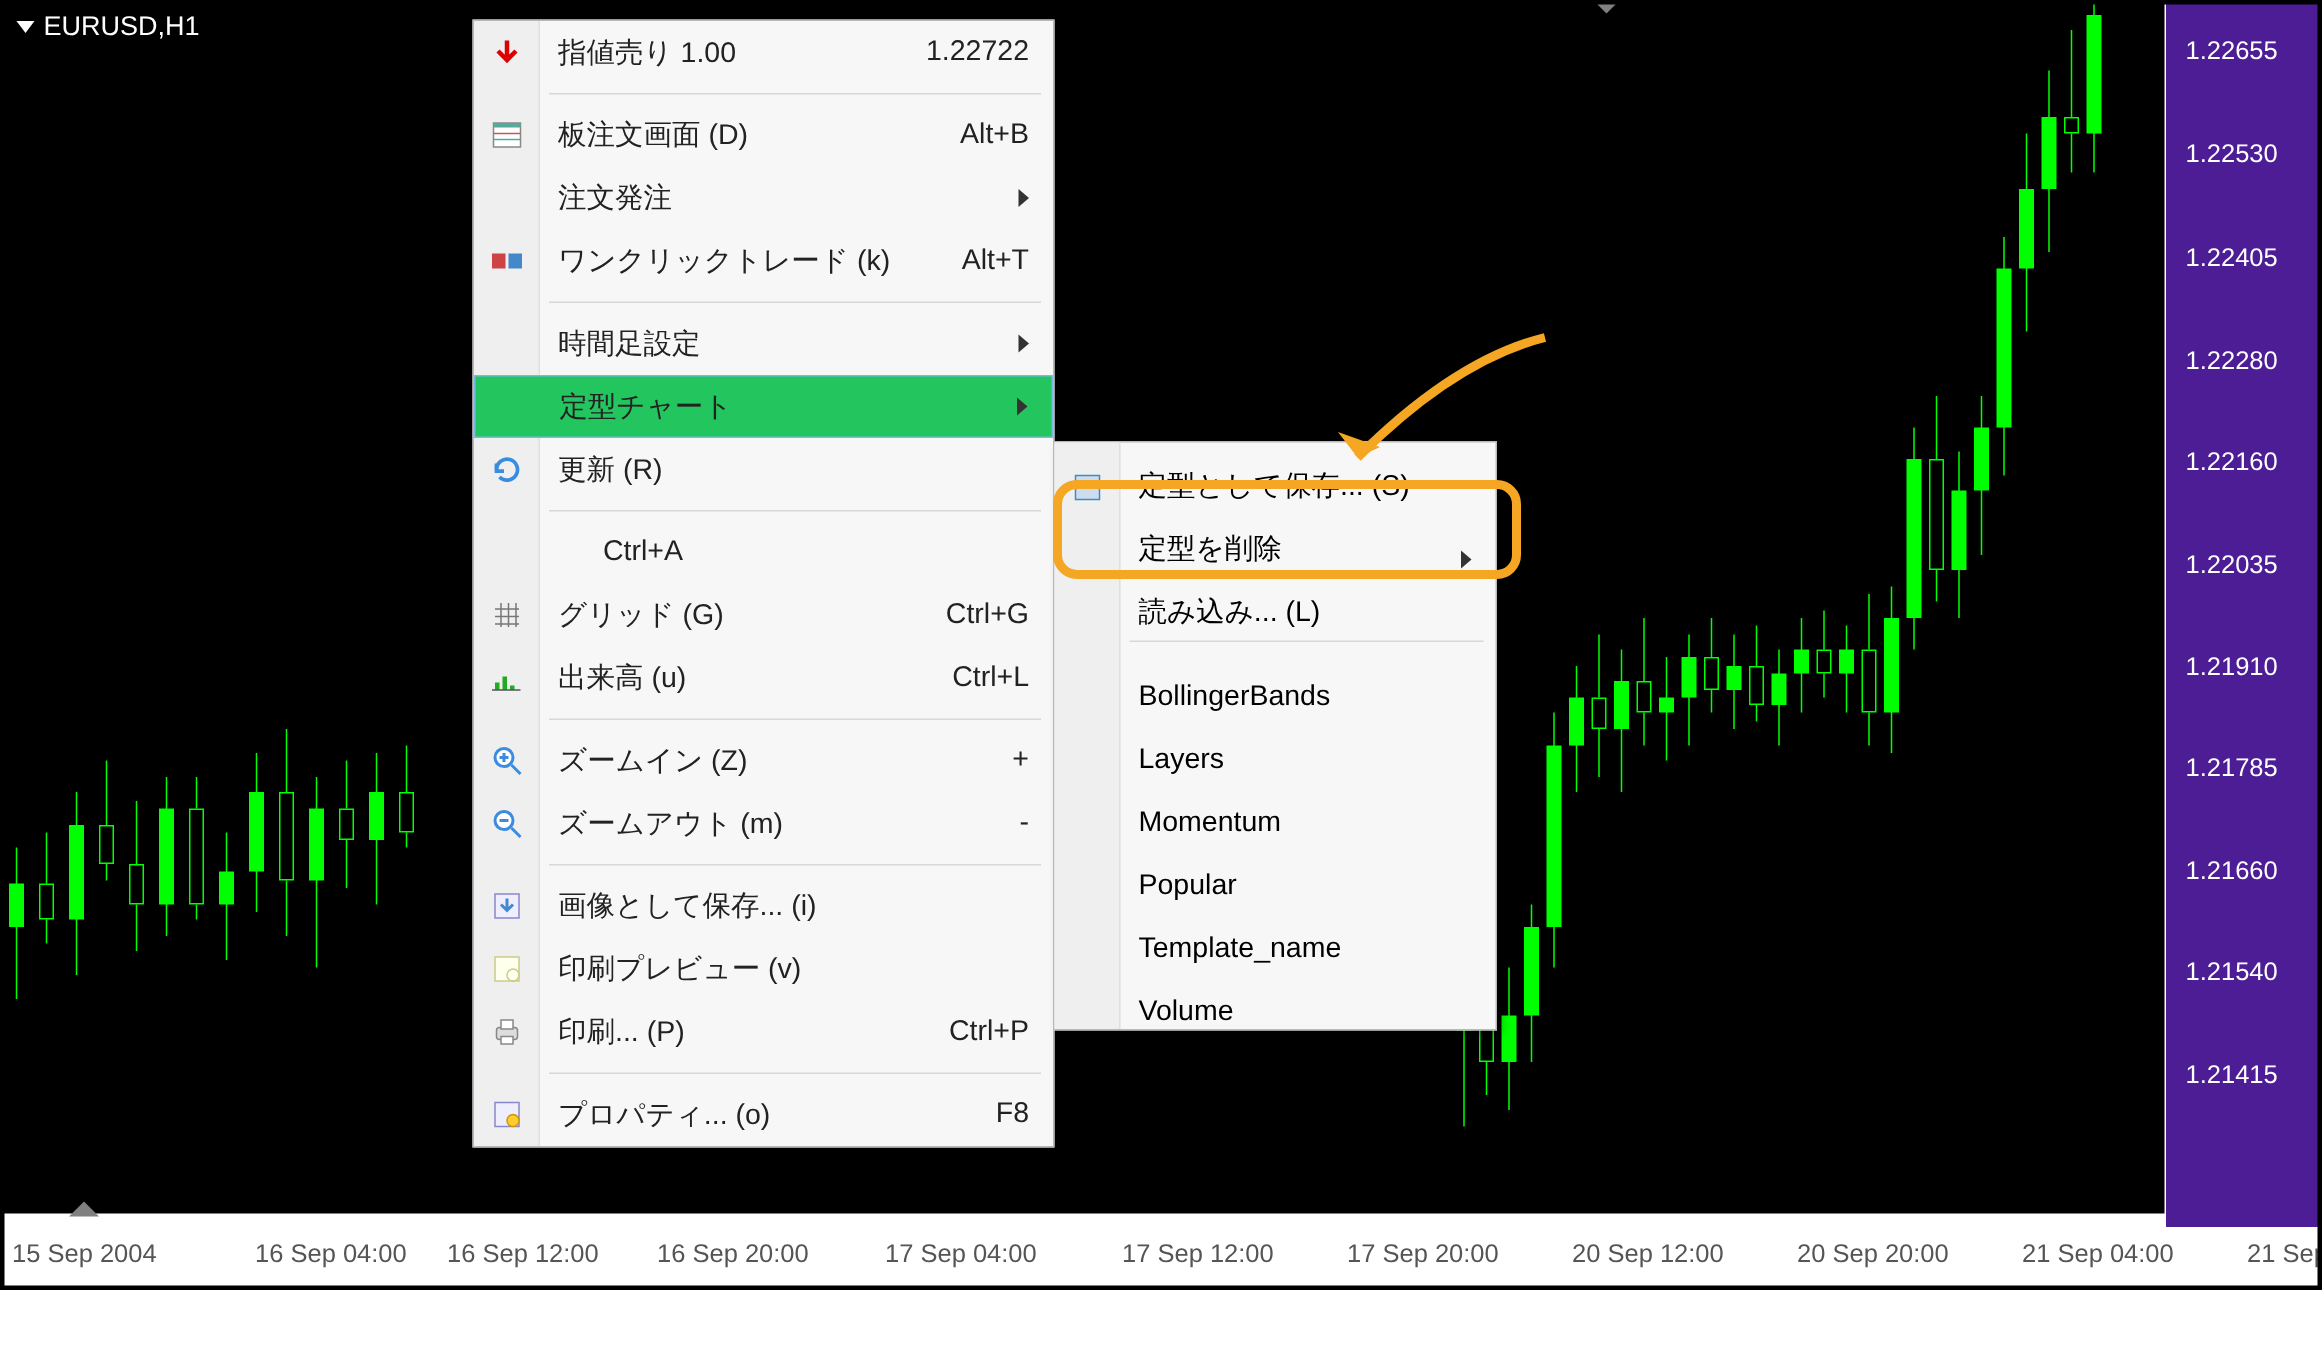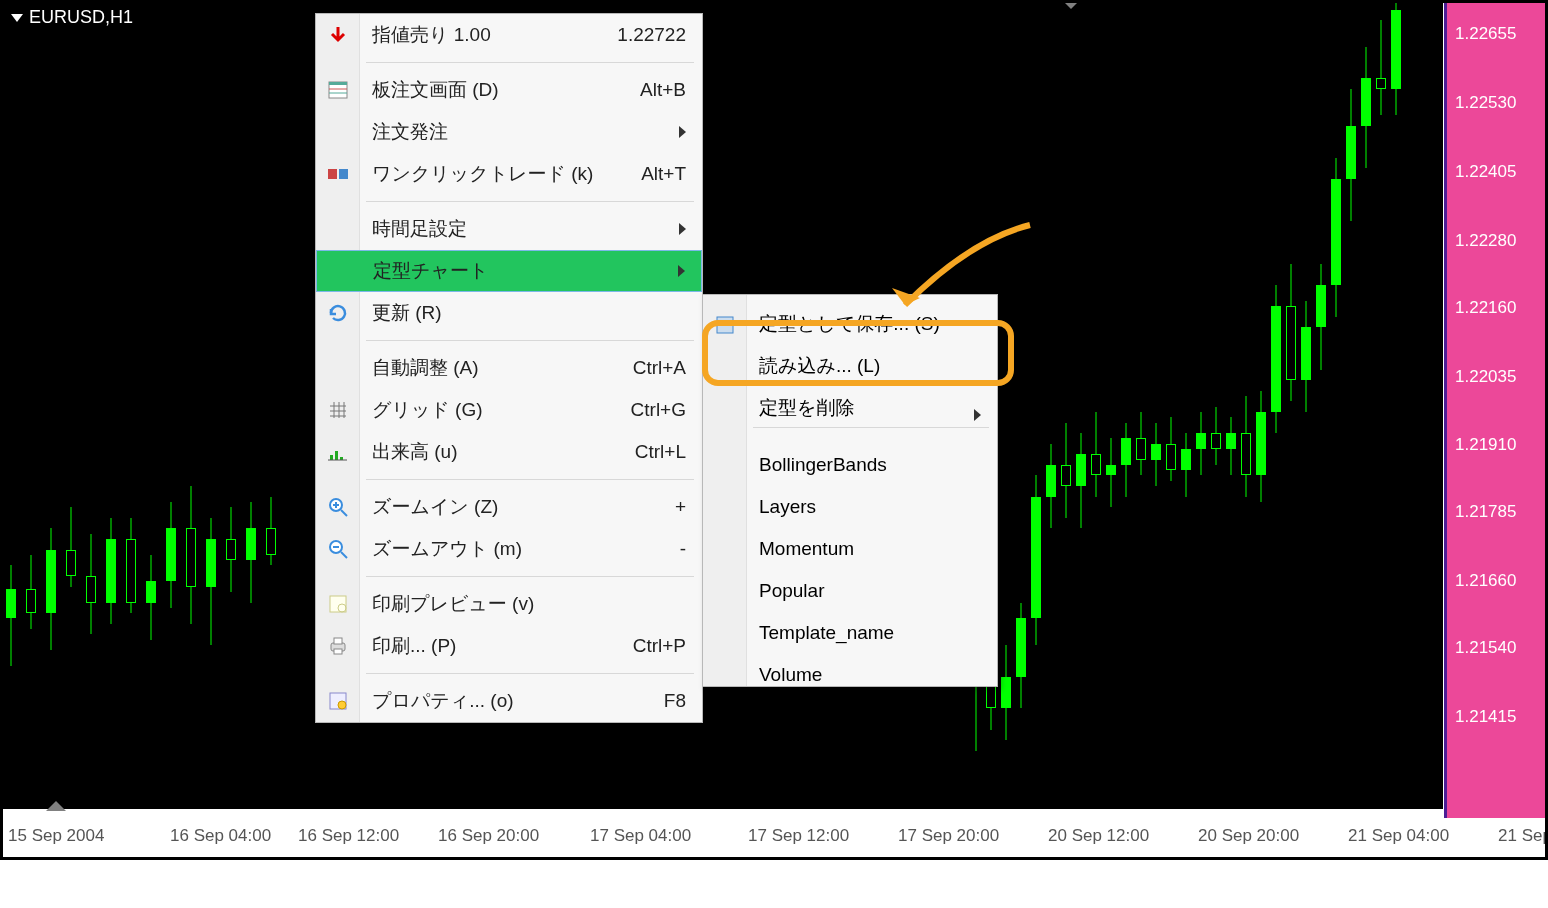--- a/index.html
+++ b/index.html
@@ -27,22 +27,22 @@
     border-left: 6px solid transparent;
     border-right: 6px solid transparent;
     border-top: 8px solid #fff;
   }
   .price-axis {
     position: absolute;
     right: -104px;
     top: 0;
     width: 104px;
     height: 810px;
-    background: #ec4899;
-    border-left: 3px solid #4c1d95;
+    background: #4c1d95;
+    border-left: 5px solid #4c1d95;
   }
   .price-tick {
     position: absolute;
     left: 8px;
     color: #fff;
     font-size: 17px;
     transform: translateY(-50%);
   }
   .time-axis {
     position: absolute;
@@ -442,21 +442,20 @@
         <span class="icon">
           <svg width="22" height="22">
             <path d="M4 11 A7 7 0 1 1 6 16" stroke="#3a8dde" stroke-width="2.5" fill="none"></path>
             <path d="M4 7 L4 12 L9 12" stroke="#3a8dde" stroke-width="2.5" fill="none"></path>
           </svg>
         </span>
         <span class="label">更新 (R)</span>
       </div>
       <div class="menu-sep"></div>
       <div class="menu-item">
-        <span class="label">自動調整 (A)</span>
         <span class="shortcut">Ctrl+A</span>
       </div>
       <div class="menu-item">
         <span class="icon">
           <svg width="22" height="22">
             <path d="M3 7h16M3 12h16M3 17h16M7 3v16M12 3v16M17 3v16" stroke="#777" stroke-width="1"></path>
           </svg>
         </span>
         <span class="label">グリッド (G)</span>
         <span class="shortcut">Ctrl+G</span>
@@ -494,20 +493,29 @@
             <line x1="6" y1="9" x2="12" y2="9" stroke="#3a8dde" stroke-width="2"></line>
           </svg>
         </span>
         <span class="label">ズームアウト (m)</span>
         <span class="shortcut">-</span>
       </div>
       <div class="menu-sep"></div>
       <div class="menu-item">
         <span class="icon">
           <svg width="22" height="22">
+            <rect x="3" y="3" width="16" height="16" fill="#eef" stroke="#88c"></rect>
+            <path d="M11 6 L11 14 M7 10 L11 14 L15 10" stroke="#48c" stroke-width="2" fill="none"></path>
+          </svg>
+        </span>
+        <span class="label">画像として保存... (i)</span>
+      </div>
+      <div class="menu-item">
+        <span class="icon">
+          <svg width="22" height="22">
             <rect x="3" y="3" width="16" height="16" fill="#ffe" stroke="#cc8"></rect>
             <circle cx="15" cy="15" r="4" stroke="#cc8" fill="none"></circle>
           </svg>
         </span>
         <span class="label">印刷プレビュー (v)</span>
       </div>
       <div class="menu-item">
         <span class="icon">
           <svg width="22" height="22">
             <rect x="4" y="8" width="14" height="8" rx="2" fill="#ddd" stroke="#888"></rect>
@@ -536,25 +544,25 @@
   <div class="menu-item">
         <span class="icon">
           <svg width="22" height="22">
             <rect x="3" y="3" width="16" height="16" fill="#cde" stroke="#48c"></rect>
             <rect x="6" y="6" width="10" height="3" fill="#48c"></rect>
           </svg>
         </span>
         <span class="label">定型として保存... (S)</span>
       </div>
       <div class="menu-item">
-        <span class="label">読み込み... (L)</span>
-      </div>
-      <div class="menu-item">
         <span class="label">定型を削除</span>
         <span class="arrow"></span>
+      </div>
+      <div class="menu-item">
+        <span class="label">読み込み... (L)</span>
       </div>
       <div class="menu-sep"></div>
       <div class="menu-item">
         <span class="label">BollingerBands</span>
       </div>
       <div class="menu-item">
         <span class="label">Layers</span>
       </div>
       <div class="menu-item">
         <span class="label">Momentum</span>

